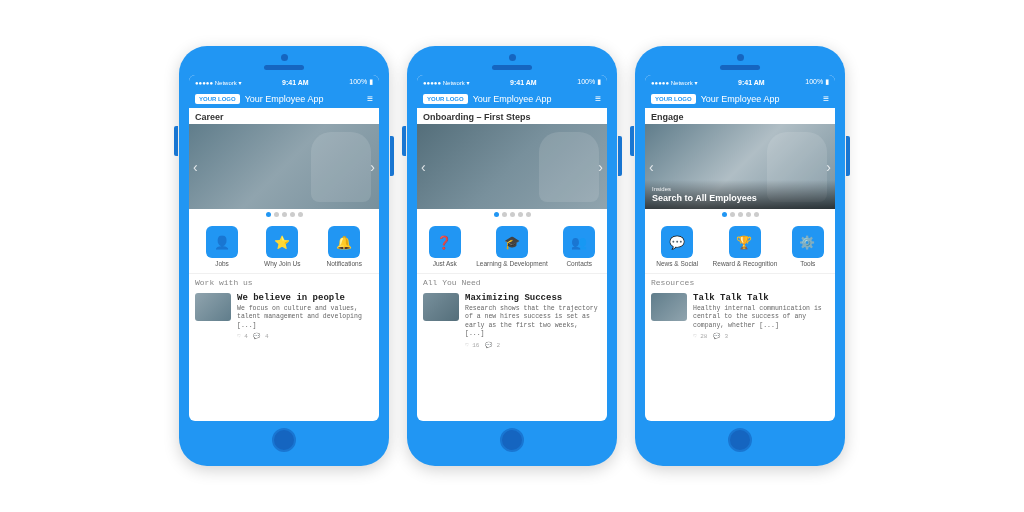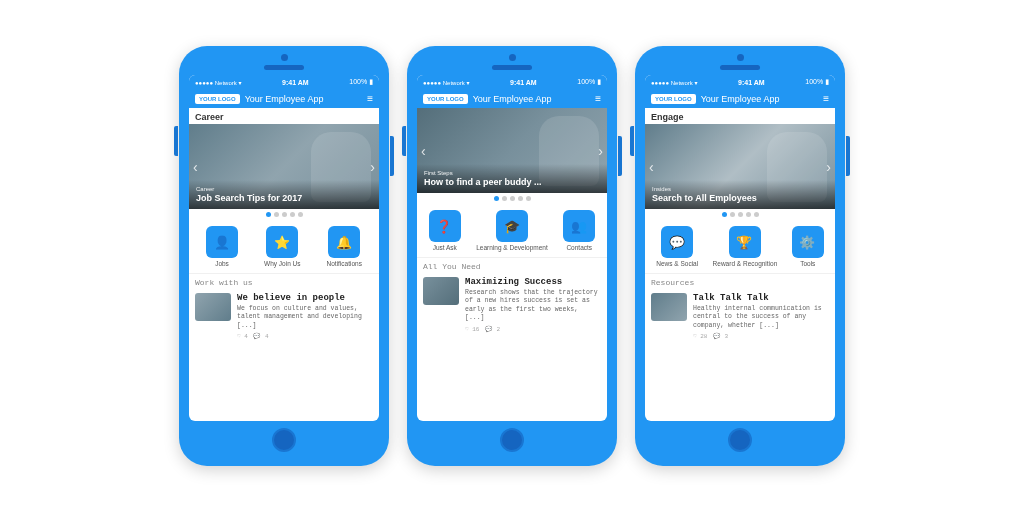--- a/index.html
+++ b/index.html
@@ -313,24 +313,20 @@
   </div>
           <div class="screen-content">
             <div class="section-header">Career</div>
             <div class="hero-area">
               <div class="hero-img-base hero-img-career" style="width: 100%; height: 100%; position: absolute; top: 0px; left: 0px; background: linear-gradient(135deg, rgb(96, 125, 139) 0%, rgb(144, 164, 174) 50%, rgb(120, 144, 156) 100%);"></div>
               <div style="position: absolute; inset: 0px; display: flex; align-items: center; justify-content: flex-end; padding-right: 8px;">
                 <div style="width: 60px; height: 70px; background: rgba(255, 255, 255, 0.12); border-radius: 20px 20px 8px 8px;"></div>
               </div>
               <span class="hero-nav-left">‹</span>
               <span class="hero-nav-right">›</span>
-              <div class="hero-overlay">
-    <div class="hero-category">Career</div>
-    <div class="hero-title">Job Search Tips for 2017</div>
-  </div>
             </div>
             <div class="hero-dots">
               <div class="dot active"></div>
               <div class="dot"></div>
               <div class="dot"></div>
               <div class="dot"></div>
               <div class="dot"></div>
             </div>
             <div class="quick-actions">
               <div class="quick-action">
@@ -374,31 +370,28 @@
     <span style="font-size:6px;">●●●●● Network ▾</span>
     <span style="font-weight:bold;">9:41 AM</span>
     <span>100% ▮</span>
   </div>
           <div class="app-header">
     <span class="logo-badge">YOUR LOGO</span>
     <span class="app-title">Your Employee App</span>
     <span class="hamburger-icon">≡</span>
   </div>
           <div class="screen-content">
+            <div class="section-header">Onboarding – First Steps</div>
             <div class="hero-area">
               <div class="hero-img-base hero-img-onboarding" style="width: 100%; height: 100%; position: absolute; top: 0px; left: 0px; background: linear-gradient(135deg, rgb(84, 110, 122) 0%, rgb(120, 144, 156) 50%, rgb(144, 164, 174) 100%);"></div>
               <div style="position: absolute; inset: 0px; display: flex; align-items: center; justify-content: flex-end; padding-right: 8px;">
                 <div style="width: 60px; height: 70px; background: rgba(255, 255, 255, 0.12); border-radius: 20px 20px 8px 8px;"></div>
               </div>
               <span class="hero-nav-left">‹</span>
               <span class="hero-nav-right">›</span>
-              <div class="hero-overlay">
-    <div class="hero-category">First Steps</div>
-    <div class="hero-title">How to find a peer buddy ...</div>
-  </div>
             </div>
             <div class="hero-dots">
               <div class="dot active"></div>
               <div class="dot"></div>
               <div class="dot"></div>
               <div class="dot"></div>
               <div class="dot"></div>
             </div>
             <div class="quick-actions">
               <div class="quick-action">

